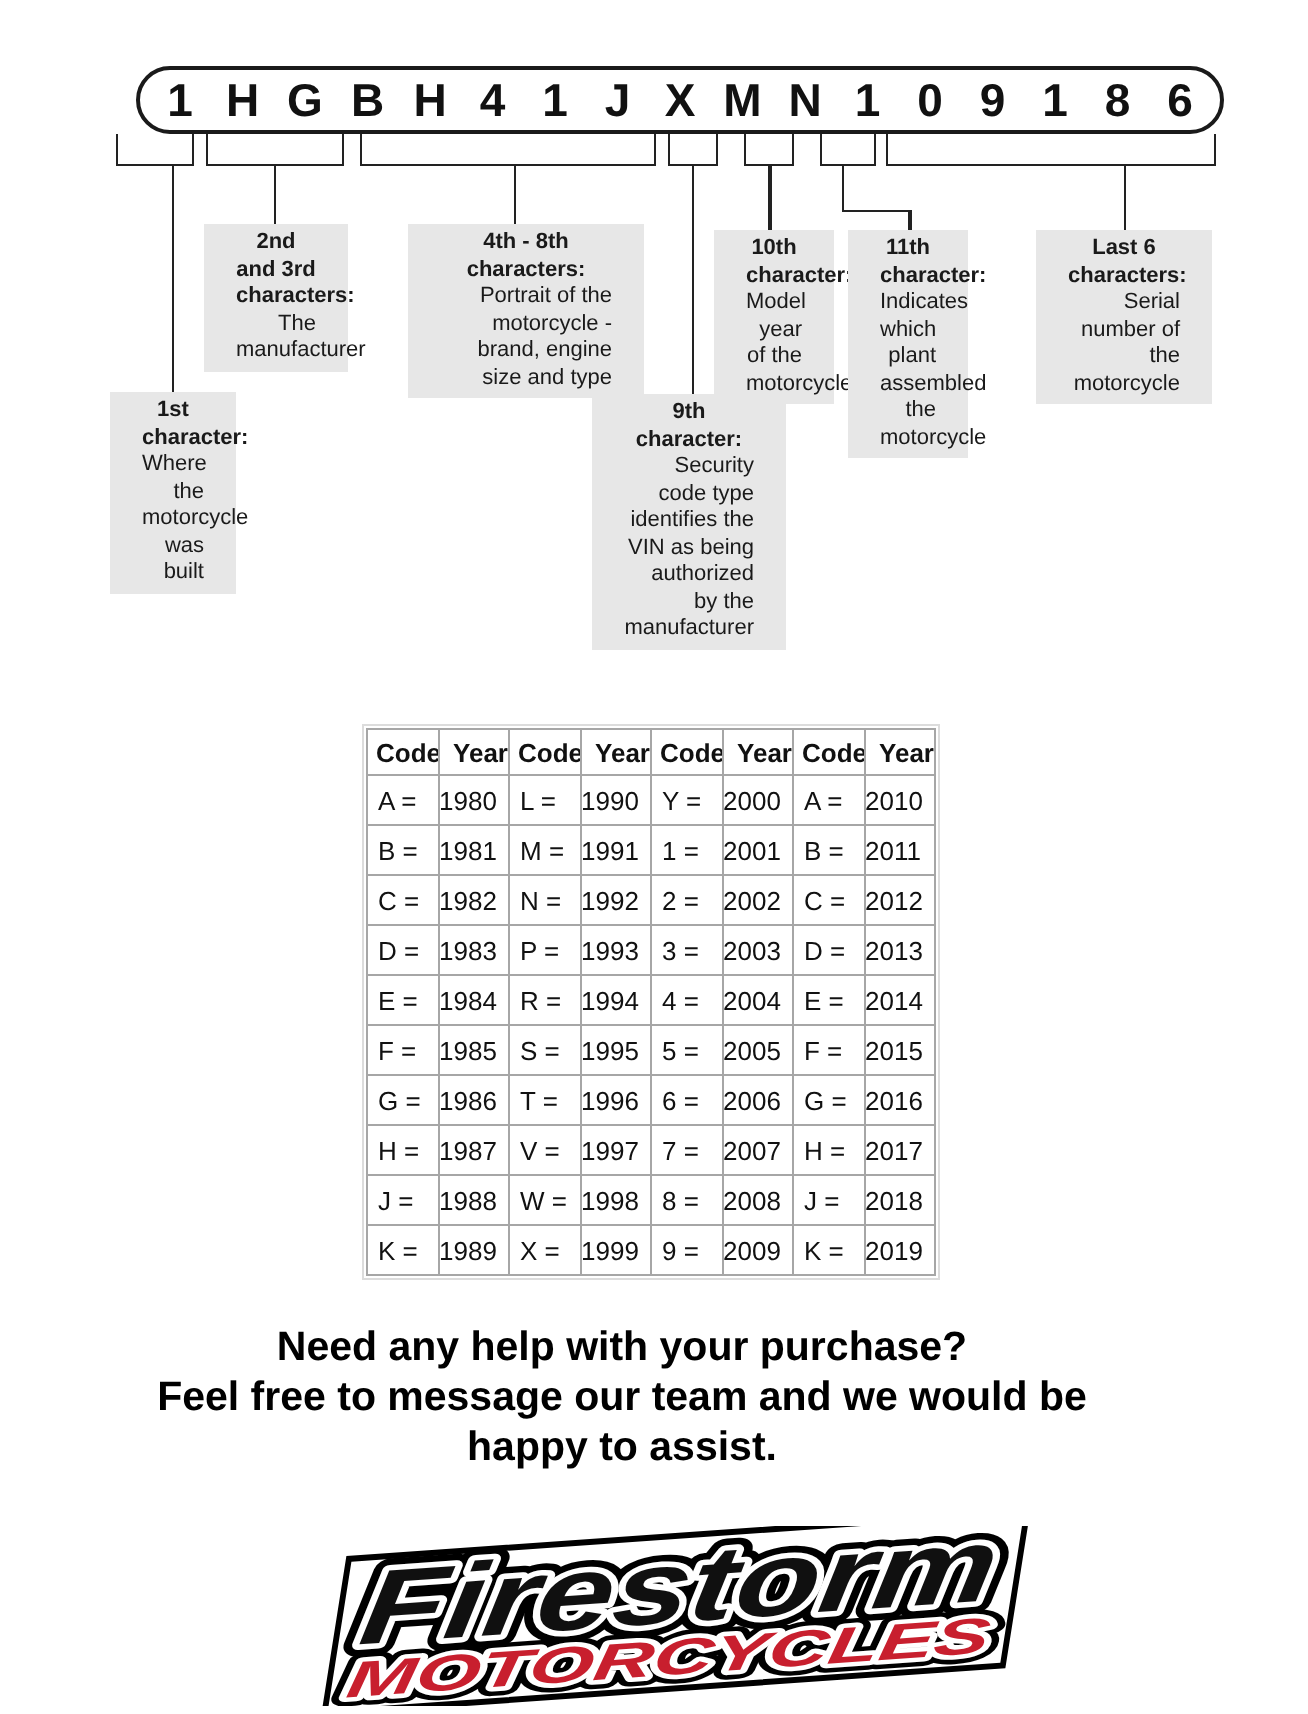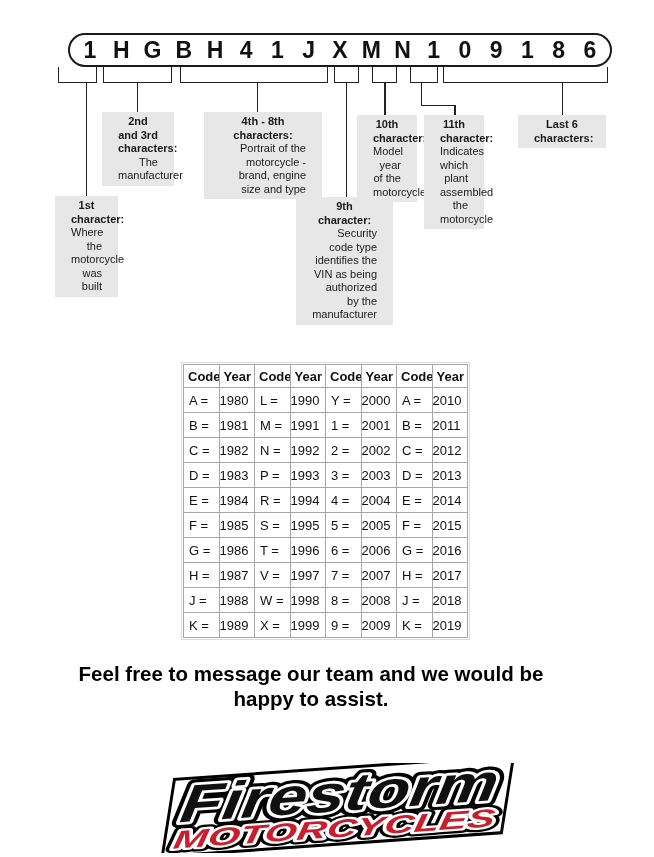--- a/index.html
+++ b/index.html
@@ -24,21 +24,21 @@
   .co-title{display:block;font-weight:bold;}
   .co-desc{display:block;text-align:right;}
   .callout.c48 .co-title{max-width:78px;margin:0 auto;}
 
   .source-note{position:absolute;left:55px;top:296px;font-size:11.5px;color:#111;white-space:pre-wrap;}
 
   
   .year-table{position:absolute;left:183px;top:364px;width:285px;border-collapse:collapse;
               table-layout:fixed;font-size:13px;color:#111;outline:1px solid #dcdcdc;outline-offset:1px;}
   .year-table th,.year-table td{border:1px solid #a6a6a6;overflow:hidden;white-space:nowrap;}
-  .year-table th{font-weight:bold;text-align:left;height:20px;padding:1px 0 1px 4px;}
+  .year-table th{font-weight:bold;text-align:right;height:20px;padding:1px 0 1px 4px;}
   .year-table td{height:22px;padding:1px 0;}
   .year-table td.code{text-align:left;padding-left:5px;}
   .year-table td.year{text-align:left;padding-right:4px;}
 
   
   .help-block{position:absolute;left:0;top:661px;width:622px;text-align:center;
               font-size:20.5px;line-height:25px;font-weight:bold;color:#000;}
 
   
   .logo-wrap{position:absolute;left:150px;top:763px;width:378px;height:90px;}
@@ -99,20 +99,21 @@
   <div class="callout" style="left:357px;top:115px;width:60px;">
     <span class="co-title">10th character:</span>
     <span class="co-desc">Model year of the motorcycle</span>
   </div>
   <div class="callout" style="left:424px;top:115px;width:60px;">
     <span class="co-title">11th character:</span>
     <span class="co-desc">Indicates which plant assembled the motorcycle</span>
   </div>
   <div class="callout" style="left:518px;top:115px;width:88px;">
     <span class="co-title">Last 6 characters:</span>
+    <span class="co-desc">Serial number of the motorcycle</span>
   </div>
   <div class="callout" style="left:55px;top:196px;width:63px;">
     <span class="co-title">1st character:</span>
     <span class="co-desc">Where the motorcycle was built</span>
   </div>
   <div class="callout" style="left:296px;top:197px;width:97px;">
     <span class="co-title">9th character:</span>
     <span class="co-desc">Security code type identifies the VIN as being authorized by the manufacturer</span>
   </div>
 
@@ -228,20 +229,21 @@
           <td class="year">1999</td>
           <td class="code">9 =</td>
           <td class="year">2009</td>
           <td class="code">K =</td>
           <td class="year">2019</td>
         </tr>
       </tbody>
   </table>
 
   <div class="help-block">
+    <div>Need any help with your purchase?</div>
     <div>Feel free to message our team and we would be</div>
     <div>happy to assist.</div>
   </div>
 
   <div class="logo-wrap">
     <svg viewBox="0 0 378 90">
       <g transform="rotate(-4 189 45)">
         <g transform="skewX(-13) translate(14 0)">
           <rect x="14" y="5" width="340" height="76" fill="#ffffff" stroke="#000000" stroke-width="3"></rect>
 

